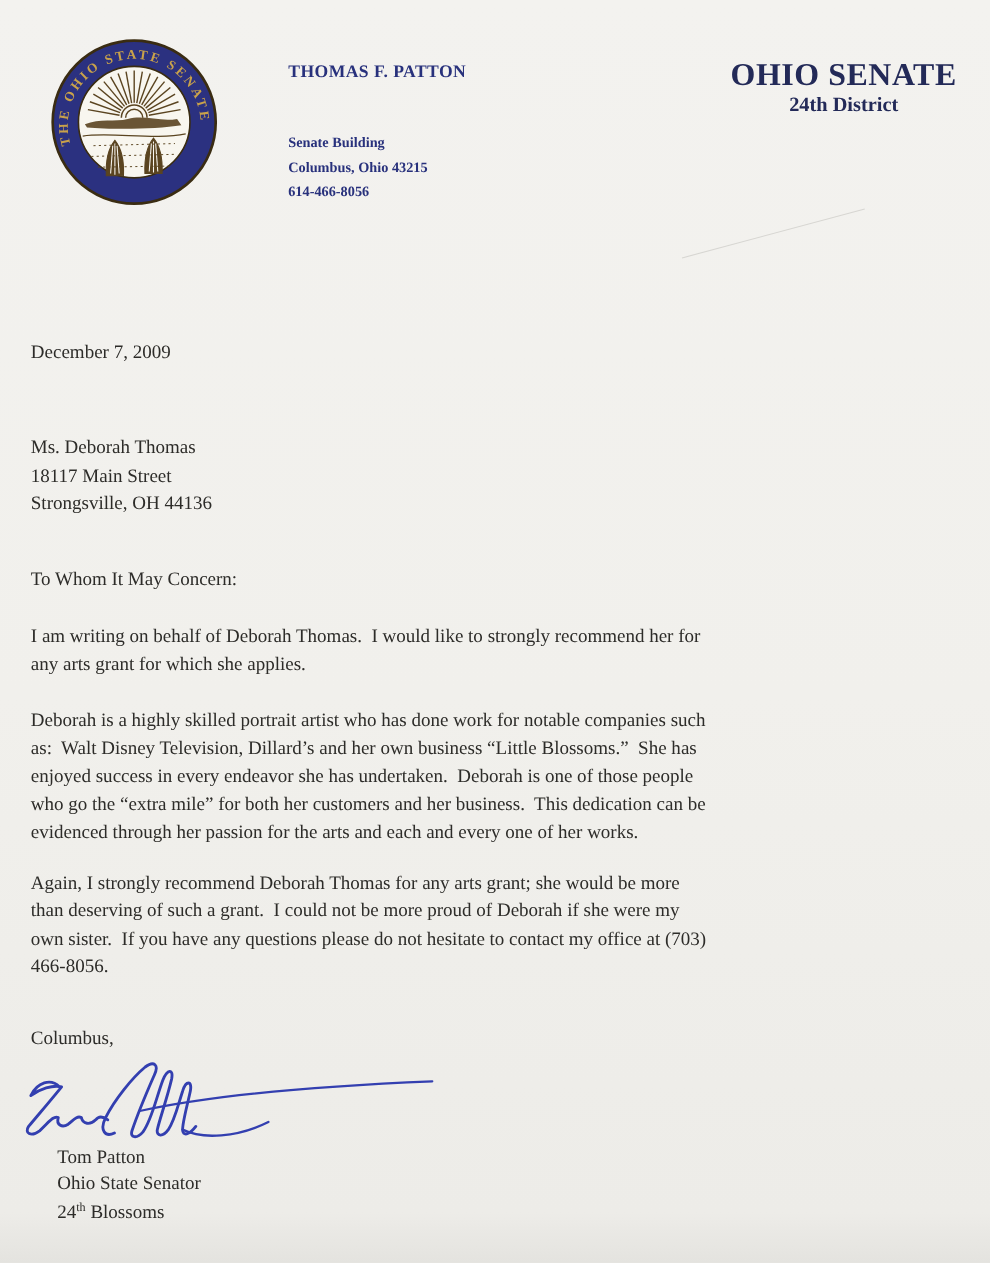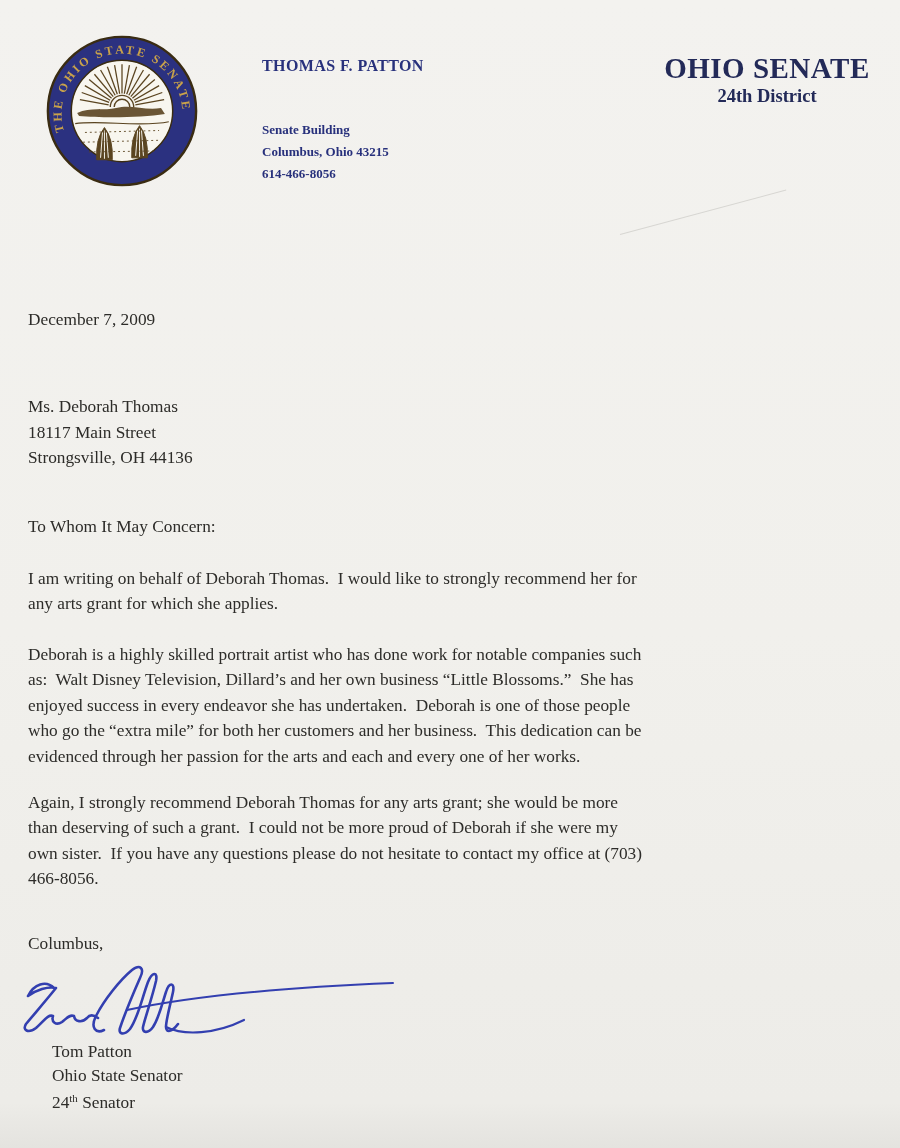--- a/index.html
+++ b/index.html
@@ -162,16 +162,16 @@
         <path stroke-width="2.2" d="M154,73 C172,82 204,80 232,66"></path>
       </g>
     </svg>
   </div>
 
   <div class="signer body-text">
     <div>
         <div>Tom Patton</div>
         <div>Ohio State Senator</div>
       </div>
-    <div><span>24</span><sup>th</sup><span> Senator</span></div>
+    <div><span>24</span><sup>th</sup><span> Blossoms</span></div>
   </div>
 
 </div>
 
 </body></html>

